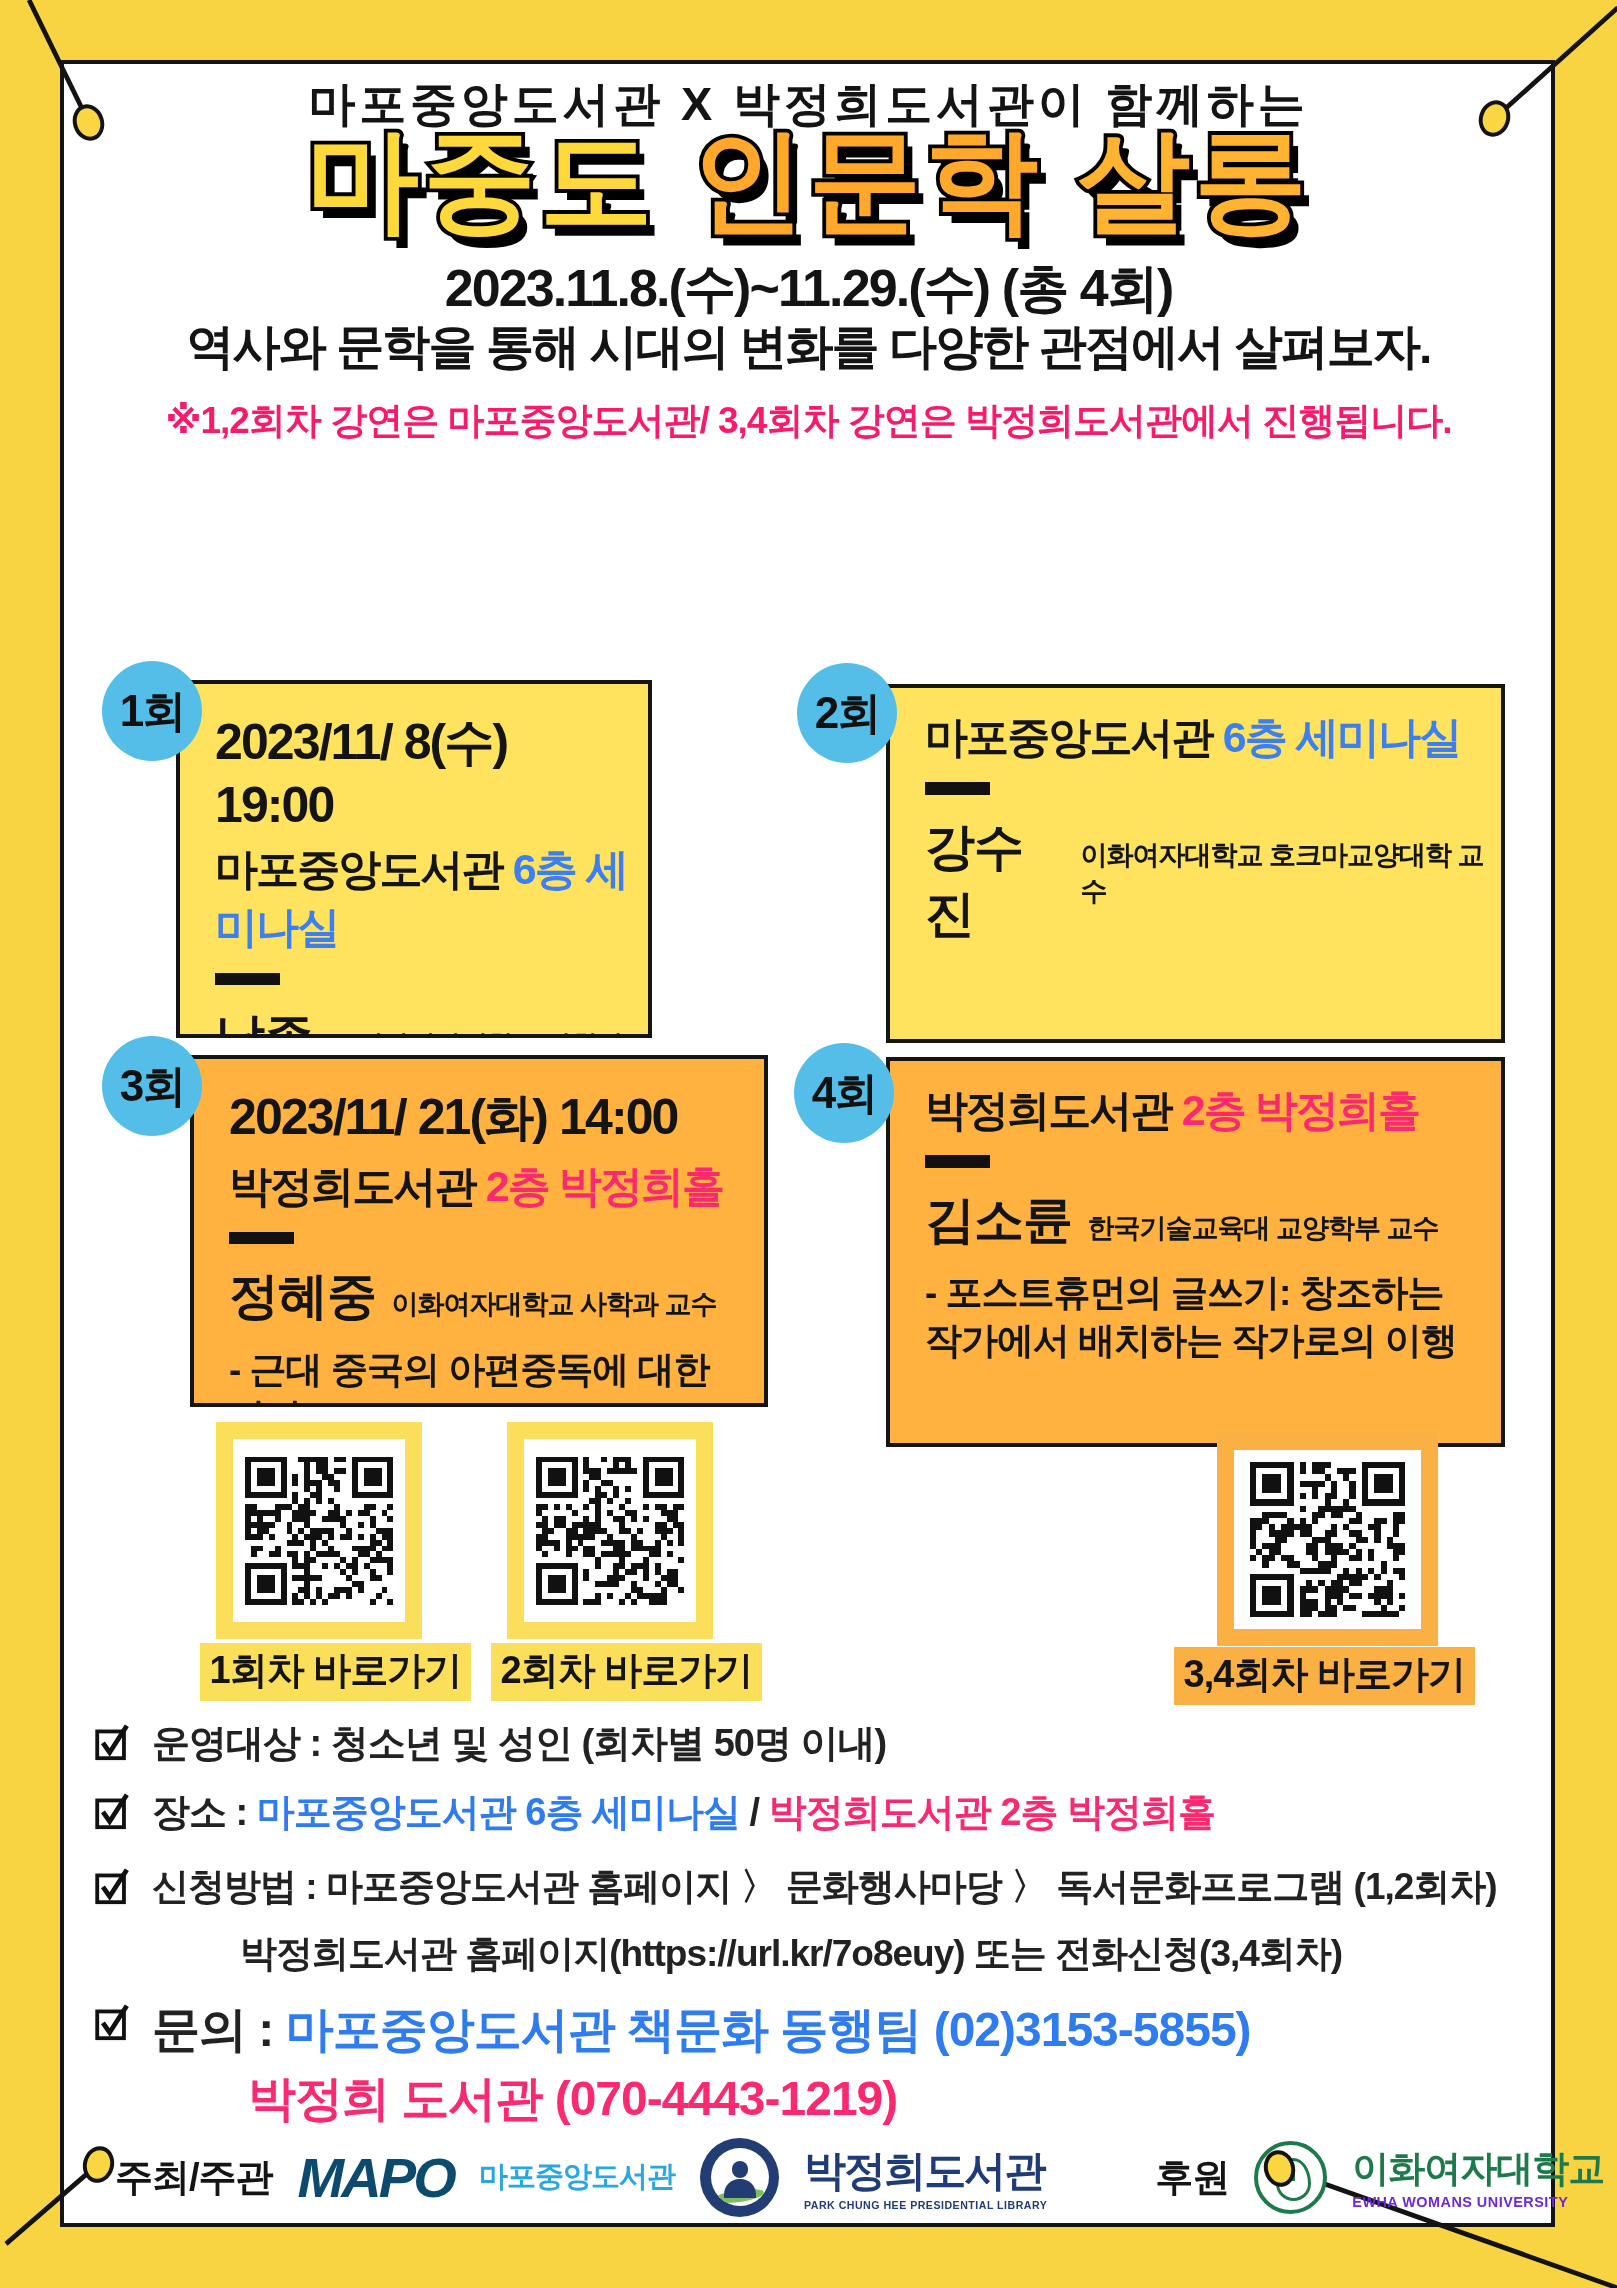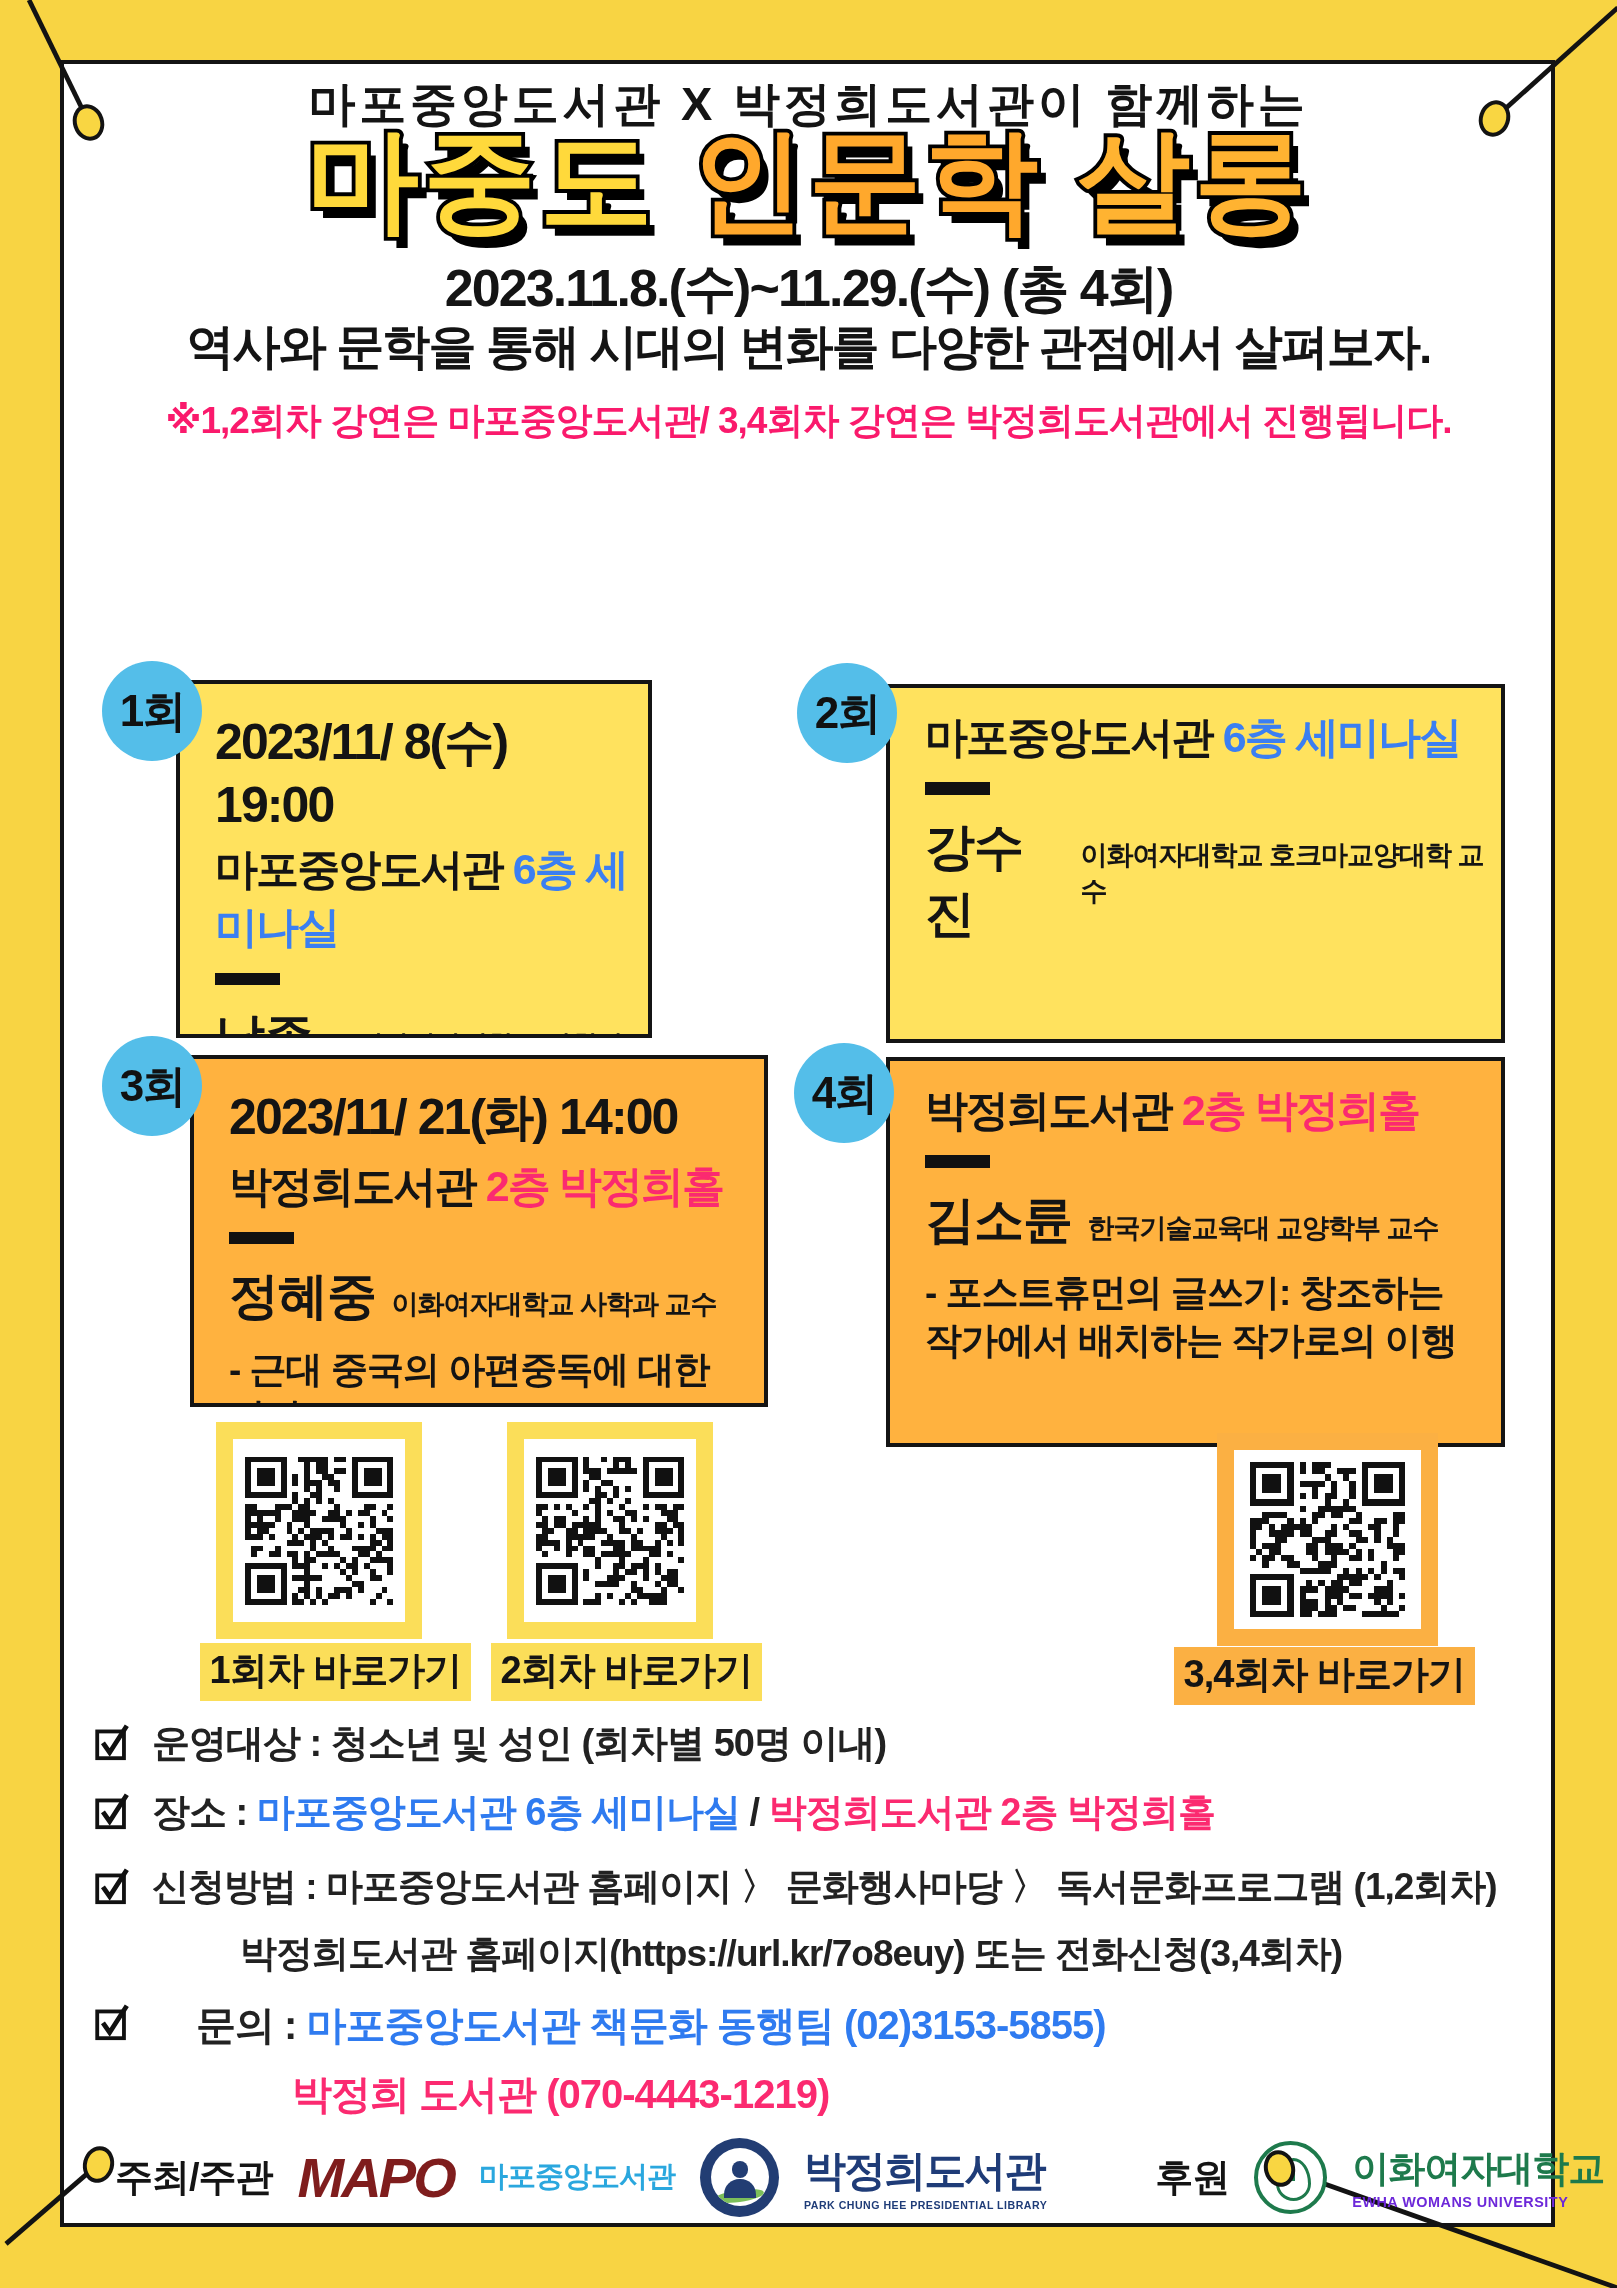--- a/index.html
+++ b/index.html
@@ -59,28 +59,28 @@
   .cb{flex:0 0 auto;margin-top:1.9px;}
   .it{font-size:38px;font-weight:700;letter-spacing:-1px;color:#222;}
   .it-heavy{font-weight:900;}
   .i1{left:94px;top:1718px;}
   .i2{left:94px;top:1787px;}
   .i3{left:94px;top:1862px;}
   .i3b{left:240px;top:1929px;}
   .i3 .it,.i3b .it{font-size:37px;}
   .i4{left:94px;top:1998px;}
   .i4b{left:248px;top:2067px;}
-  .i4 .it,.i4b .it{font-size:40px;font-weight:900;margin-left:44px;}
+  .i4 .it,.i4b .it{font-size:48px;font-weight:900;}
   .c-blue{color:#2F7BF0;}
   .c-pink{color:#FB2A70;}
 
   .footer{position:absolute;left:115px;top:2131px;width:1307px;height:92px;display:flex;
           align-items:center;gap:25px;z-index:2;}
   .f-label{font-size:38px;font-weight:800;letter-spacing:-1px;white-space:nowrap;}
-  .mapo-logo{font-size:56px;font-weight:900;font-style:italic;color:#7f1d1d;letter-spacing:-2.9px;}
+  .mapo-logo{font-size:56px;font-weight:900;font-style:italic;color:#0c4a6e;letter-spacing:-2.9px;}
   .mapo-name{font-size:29px;font-weight:900;color:#2AA7DE;letter-spacing:-1px;white-space:nowrap;}
   .seal{flex:0 0 auto;border-radius:50%;position:relative;}
   .pch-seal{width:79px;height:79px;background:#223D73;}
   .pch-seal .inner{position:absolute;left:10.6px;top:10.6px;width:58px;height:58px;background:#fff;
                    border-radius:50%;overflow:hidden;}
   .pch-seal .head{position:absolute;left:21px;top:13.4px;width:16.3px;height:16.3px;background:#223D73;border-radius:50%;}
   .pch-seal .body{position:absolute;left:13.4px;top:31px;width:32px;height:19px;background:#223D73;
                   border-radius:15.4px 15.4px 0 0;}
   .pch-seal .swoosh{position:absolute;left:3.8px;top:42px;width:50px;height:11.5px;background:#7CBF5A;
                     border-radius:50%;transform:rotate(-8deg);}

